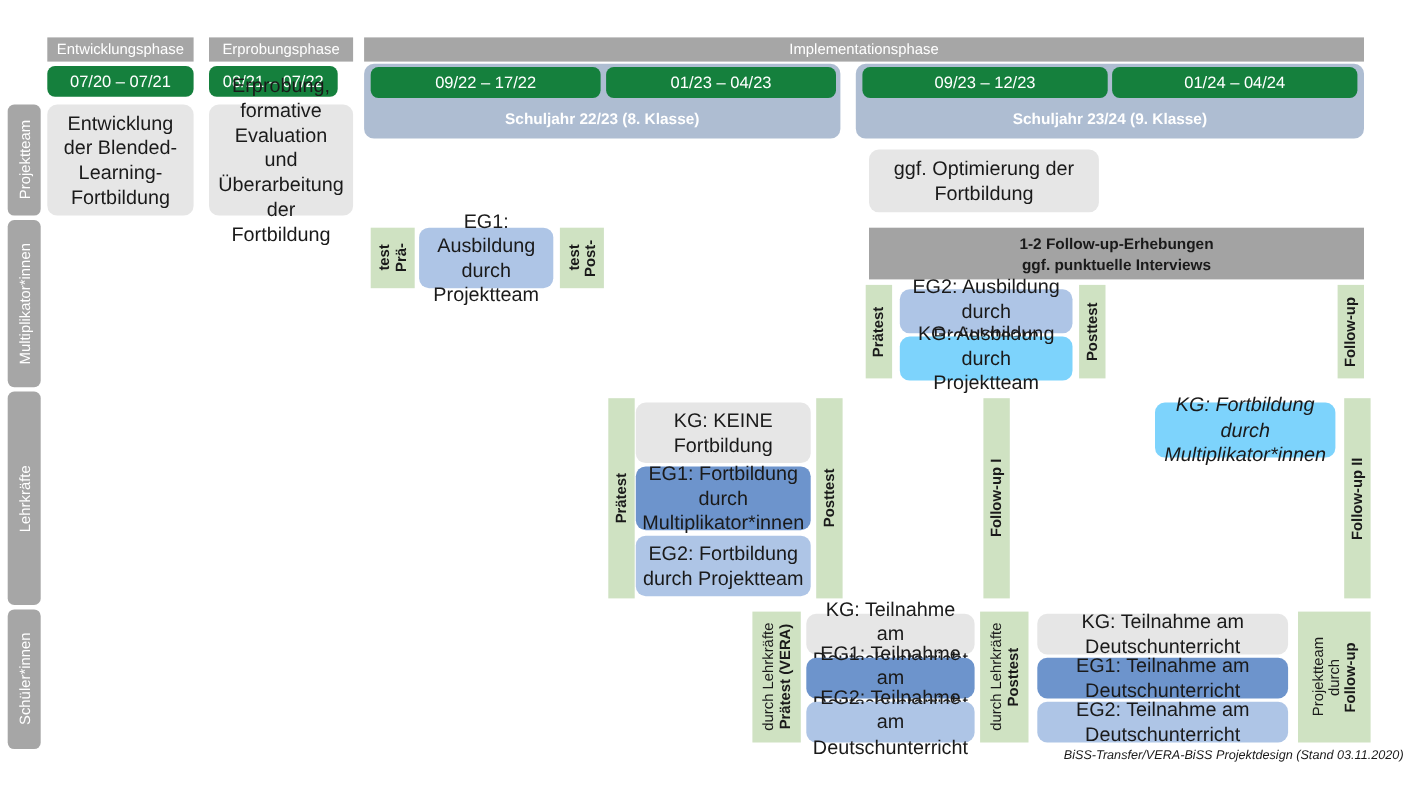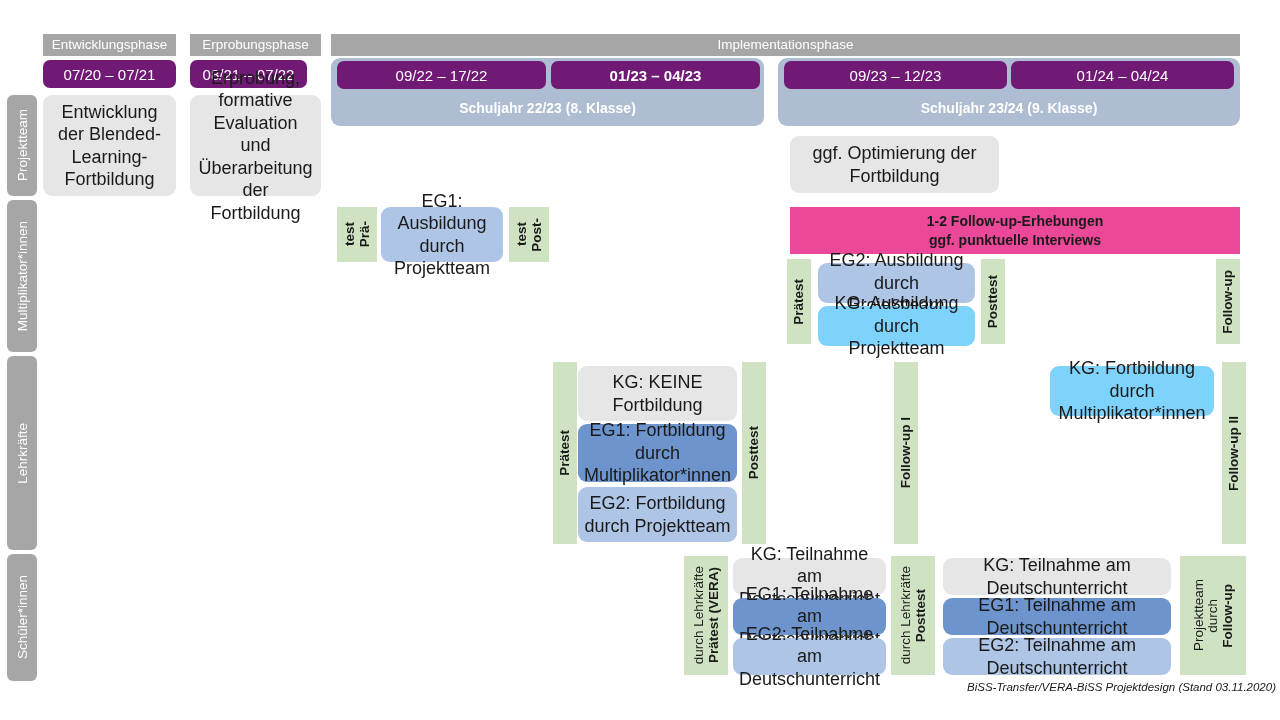--- a/index.html
+++ b/index.html
@@ -10,21 +10,21 @@
   }
   .abs{position:absolute;box-sizing:border-box;}
   
   .phase-bar{
     background:#a6a6a6;color:#ffffff;font-size:13.5px;
     display:flex;align-items:center;justify-content:center;
     text-align:left;line-height:1.1;
   }
   
   .date-pill{
-    background:#701a75;color:#ffffff;font-size:15px;
+    background:#15803d;color:#ffffff;font-size:15px;
     display:flex;align-items:center;justify-content:center;
     border-radius:7px;text-align:center;
   }
   
   .schuljahr-wrap{
     background:#aebdd2;border-radius:9px;
   }
   .schuljahr-label{
     color:#ffffff;font-size:14px;font-weight:bold;text-align:center;
     display:flex;align-items:center;justify-content:center;
@@ -54,21 +54,21 @@
   .green-v{
     display:flex;flex-direction:row-reverse;align-items:center;justify-content:center;
     gap:1px;height:100%;width:100%;
   }
   .vtext{
     writing-mode:vertical-rl;transform:rotate(180deg);
     white-space:nowrap;font-size:13.5px;line-height:1;
   }
   .vtext.b{font-weight:bold;}
   .green-h{
-    background:#ec4899;color:#1a1a1a;font-size:14px;font-weight:bold;
+    background:#a3a3a3;color:#1a1a1a;font-size:14px;font-weight:bold;
     display:flex;align-items:center;justify-content:center;text-align:center;
     line-height:1.3;
   }
   .footer{
     font-size:11.5px;font-style:italic;color:#1a1a1a;text-align:right;
     white-space:nowrap;
   }
 </style>
 </head>
 <body>
@@ -88,21 +88,21 @@
 </div>
 <div class="abs date-pill" style="left:190px;top:60px;width:117px;height:28px;">
   <span>08/21 – 07/22</span>
 </div>
 
 <div class="abs schuljahr-wrap" style="left:331px;top:58px;width:433px;height:68px;">
 </div>
 <div class="abs date-pill" style="left:337px;top:61px;width:209px;height:28px;">
   <span>09/22 – 17/22</span>
 </div>
-<div class="abs date-pill" style="left:551px;top:61px;width:209px;height:28px;font-weight:bold;">
+<div class="abs date-pill" style="left:551px;top:61px;width:209px;height:28px;">
   <span>01/23 – 04/23</span>
 </div>
 <div class="abs schuljahr-label" style="left:331px;top:94px;width:433px;height:28px;">
   <span>Schuljahr 22/23 (8. Klasse)</span>
 </div>
 
 <div class="abs schuljahr-wrap" style="left:778px;top:58px;width:462px;height:68px;">
 </div>
 <div class="abs date-pill" style="left:784px;top:61px;width:223px;height:28px;">
   <span>09/23 – 12/23</span>
@@ -187,21 +187,21 @@
 </div>
 <div class="abs box box-blue-light" style="left:578px;top:487px;width:159px;height:55px;">
   <span>EG2: Fortbildung durch Projektteam</span>
 </div>
 <div class="abs green" style="left:742px;top:362px;width:24px;height:182px;">
   <span class="vtext b">Posttest</span>
 </div>
 <div class="abs green" style="left:894px;top:362px;width:24px;height:182px;">
   <span class="vtext b">Follow-up I</span>
 </div>
-<div class="abs box box-gray2" style="left:1050px;top:366px;width:164px;height:50px;">
+<div class="abs box box-gray2" style="left:1050px;top:366px;width:164px;height:50px;font-style:italic;">
   <span>KG: Fortbildung durch Multiplikator*innen</span>
 </div>
 <div class="abs green" style="left:1222px;top:362px;width:24px;height:182px;">
   <span class="vtext b">Follow-up II</span>
 </div>
 
 <div class="abs green" style="left:684px;top:556px;width:44px;height:119px;">
   <div class="green-v">
     <span class="vtext b">Prätest (VERA)</span>
     <span class="vtext">durch Lehrkräfte</span>

